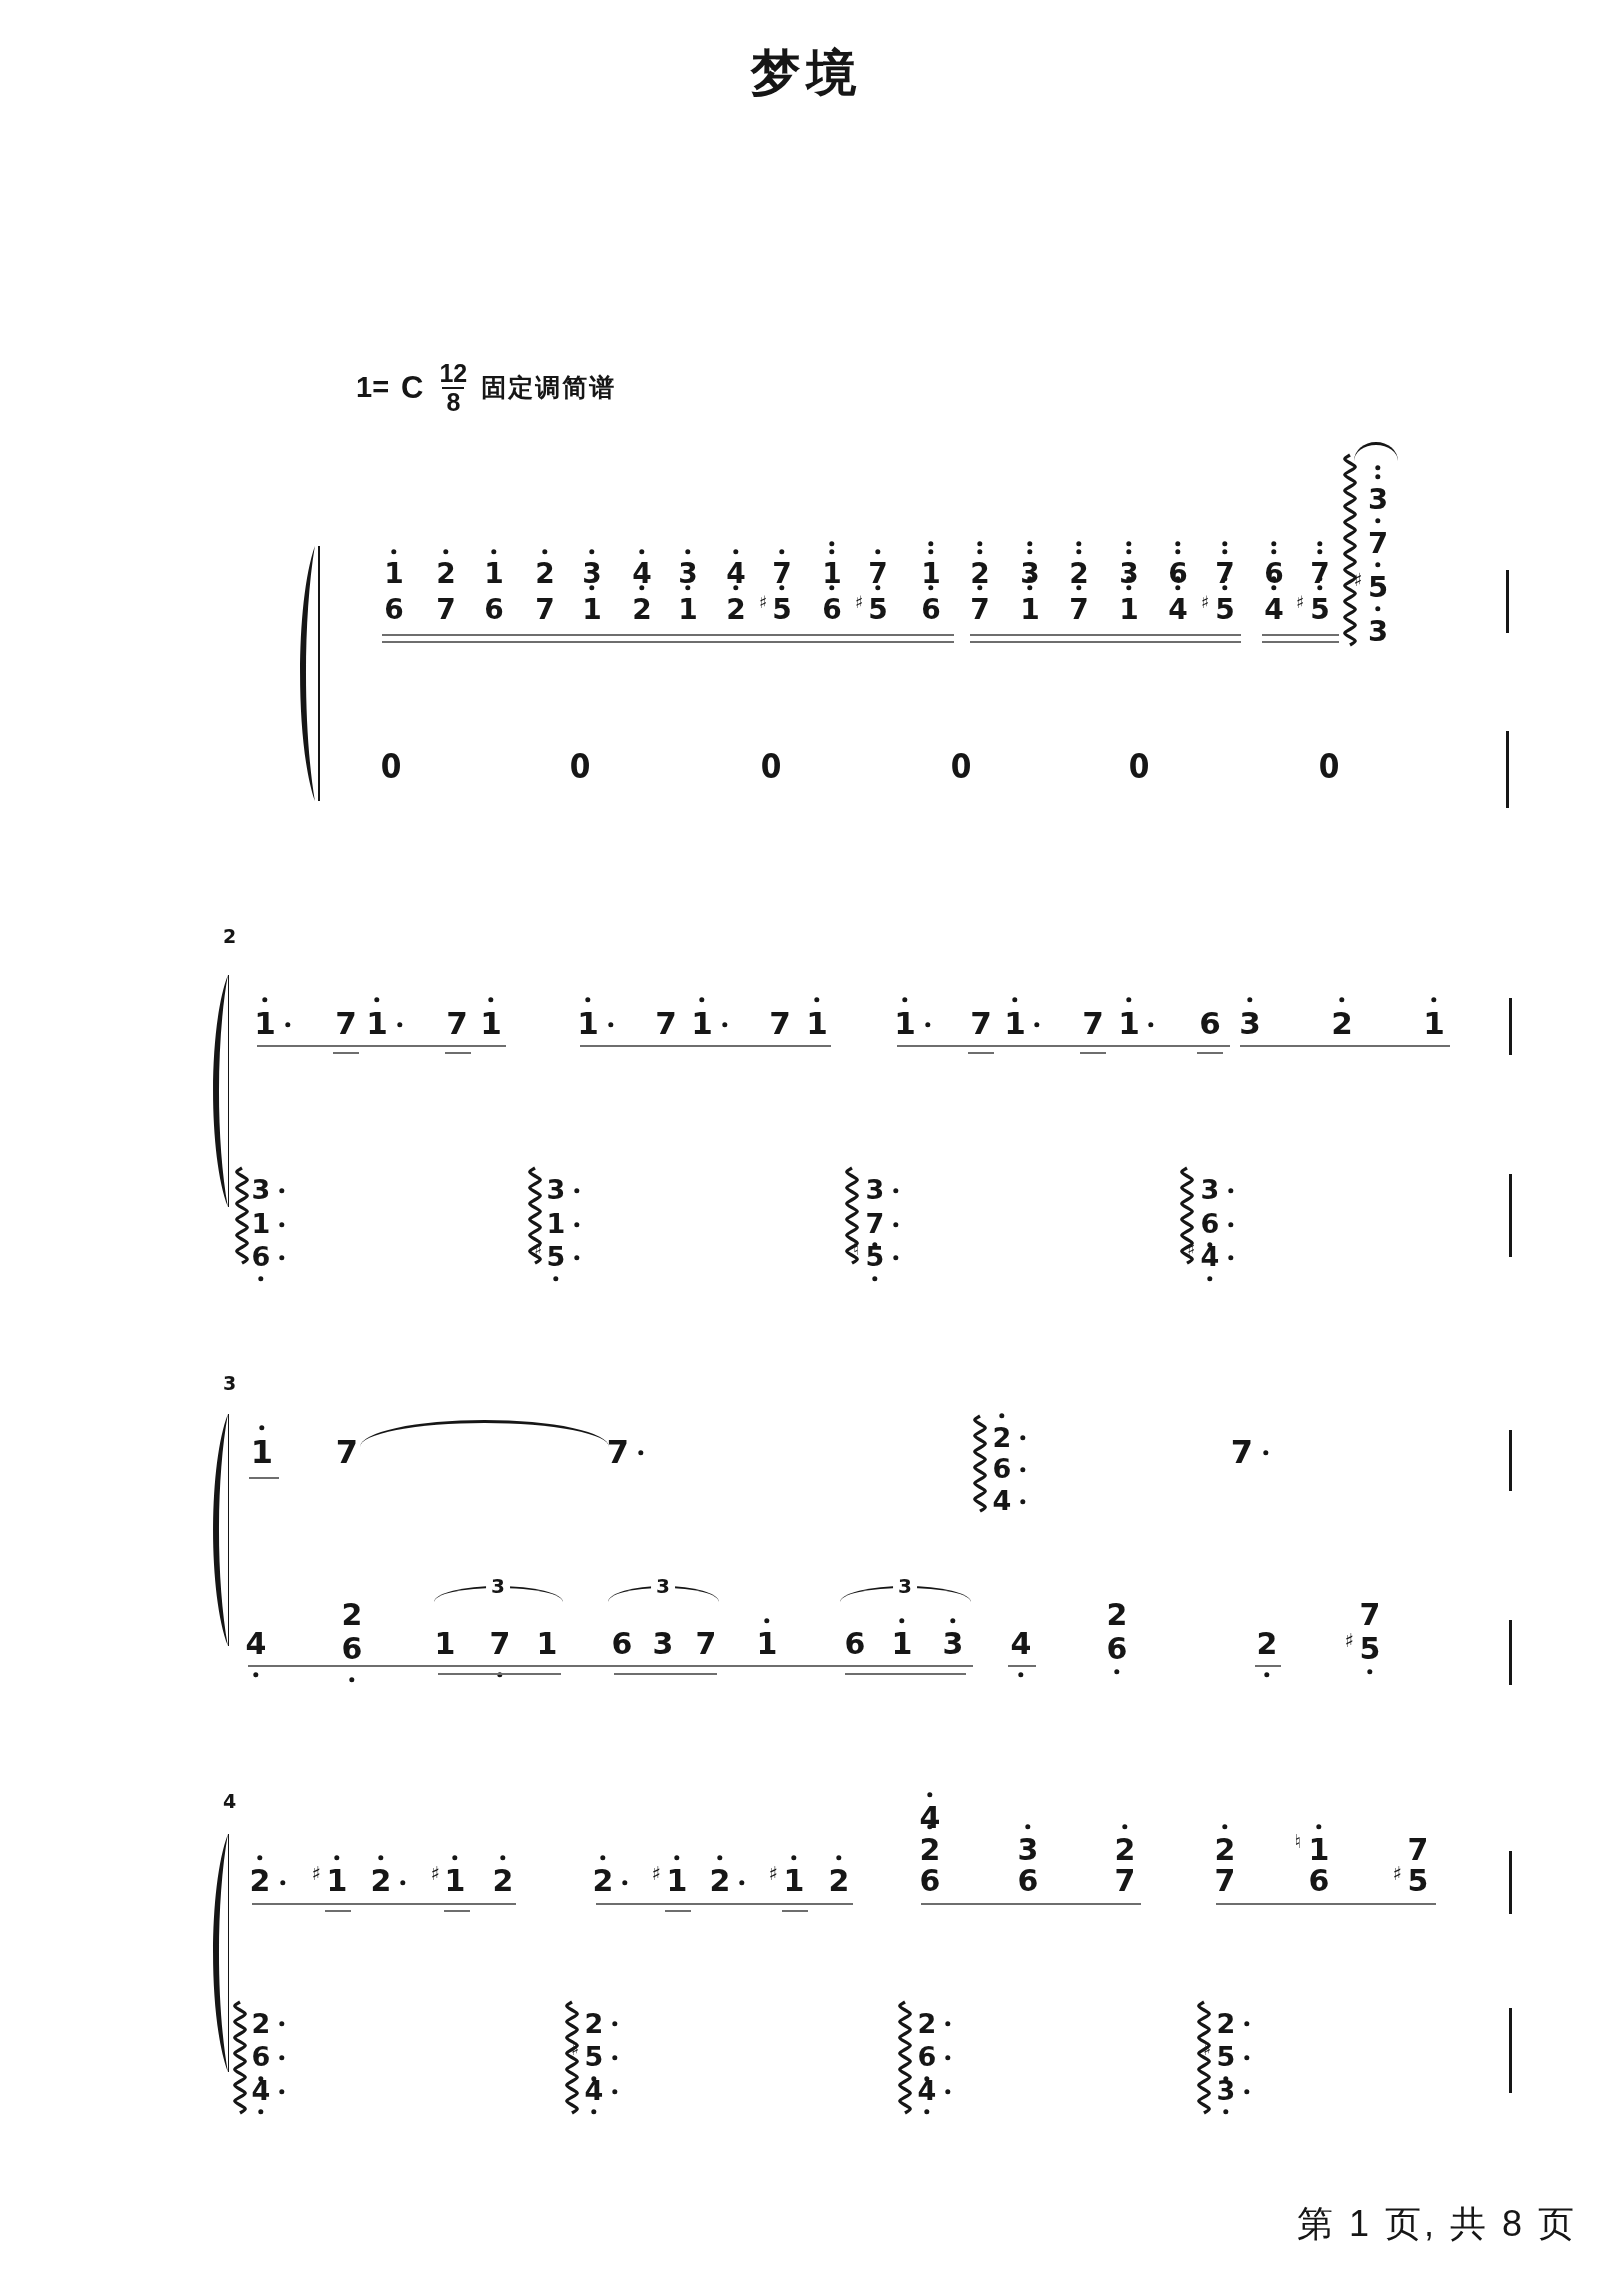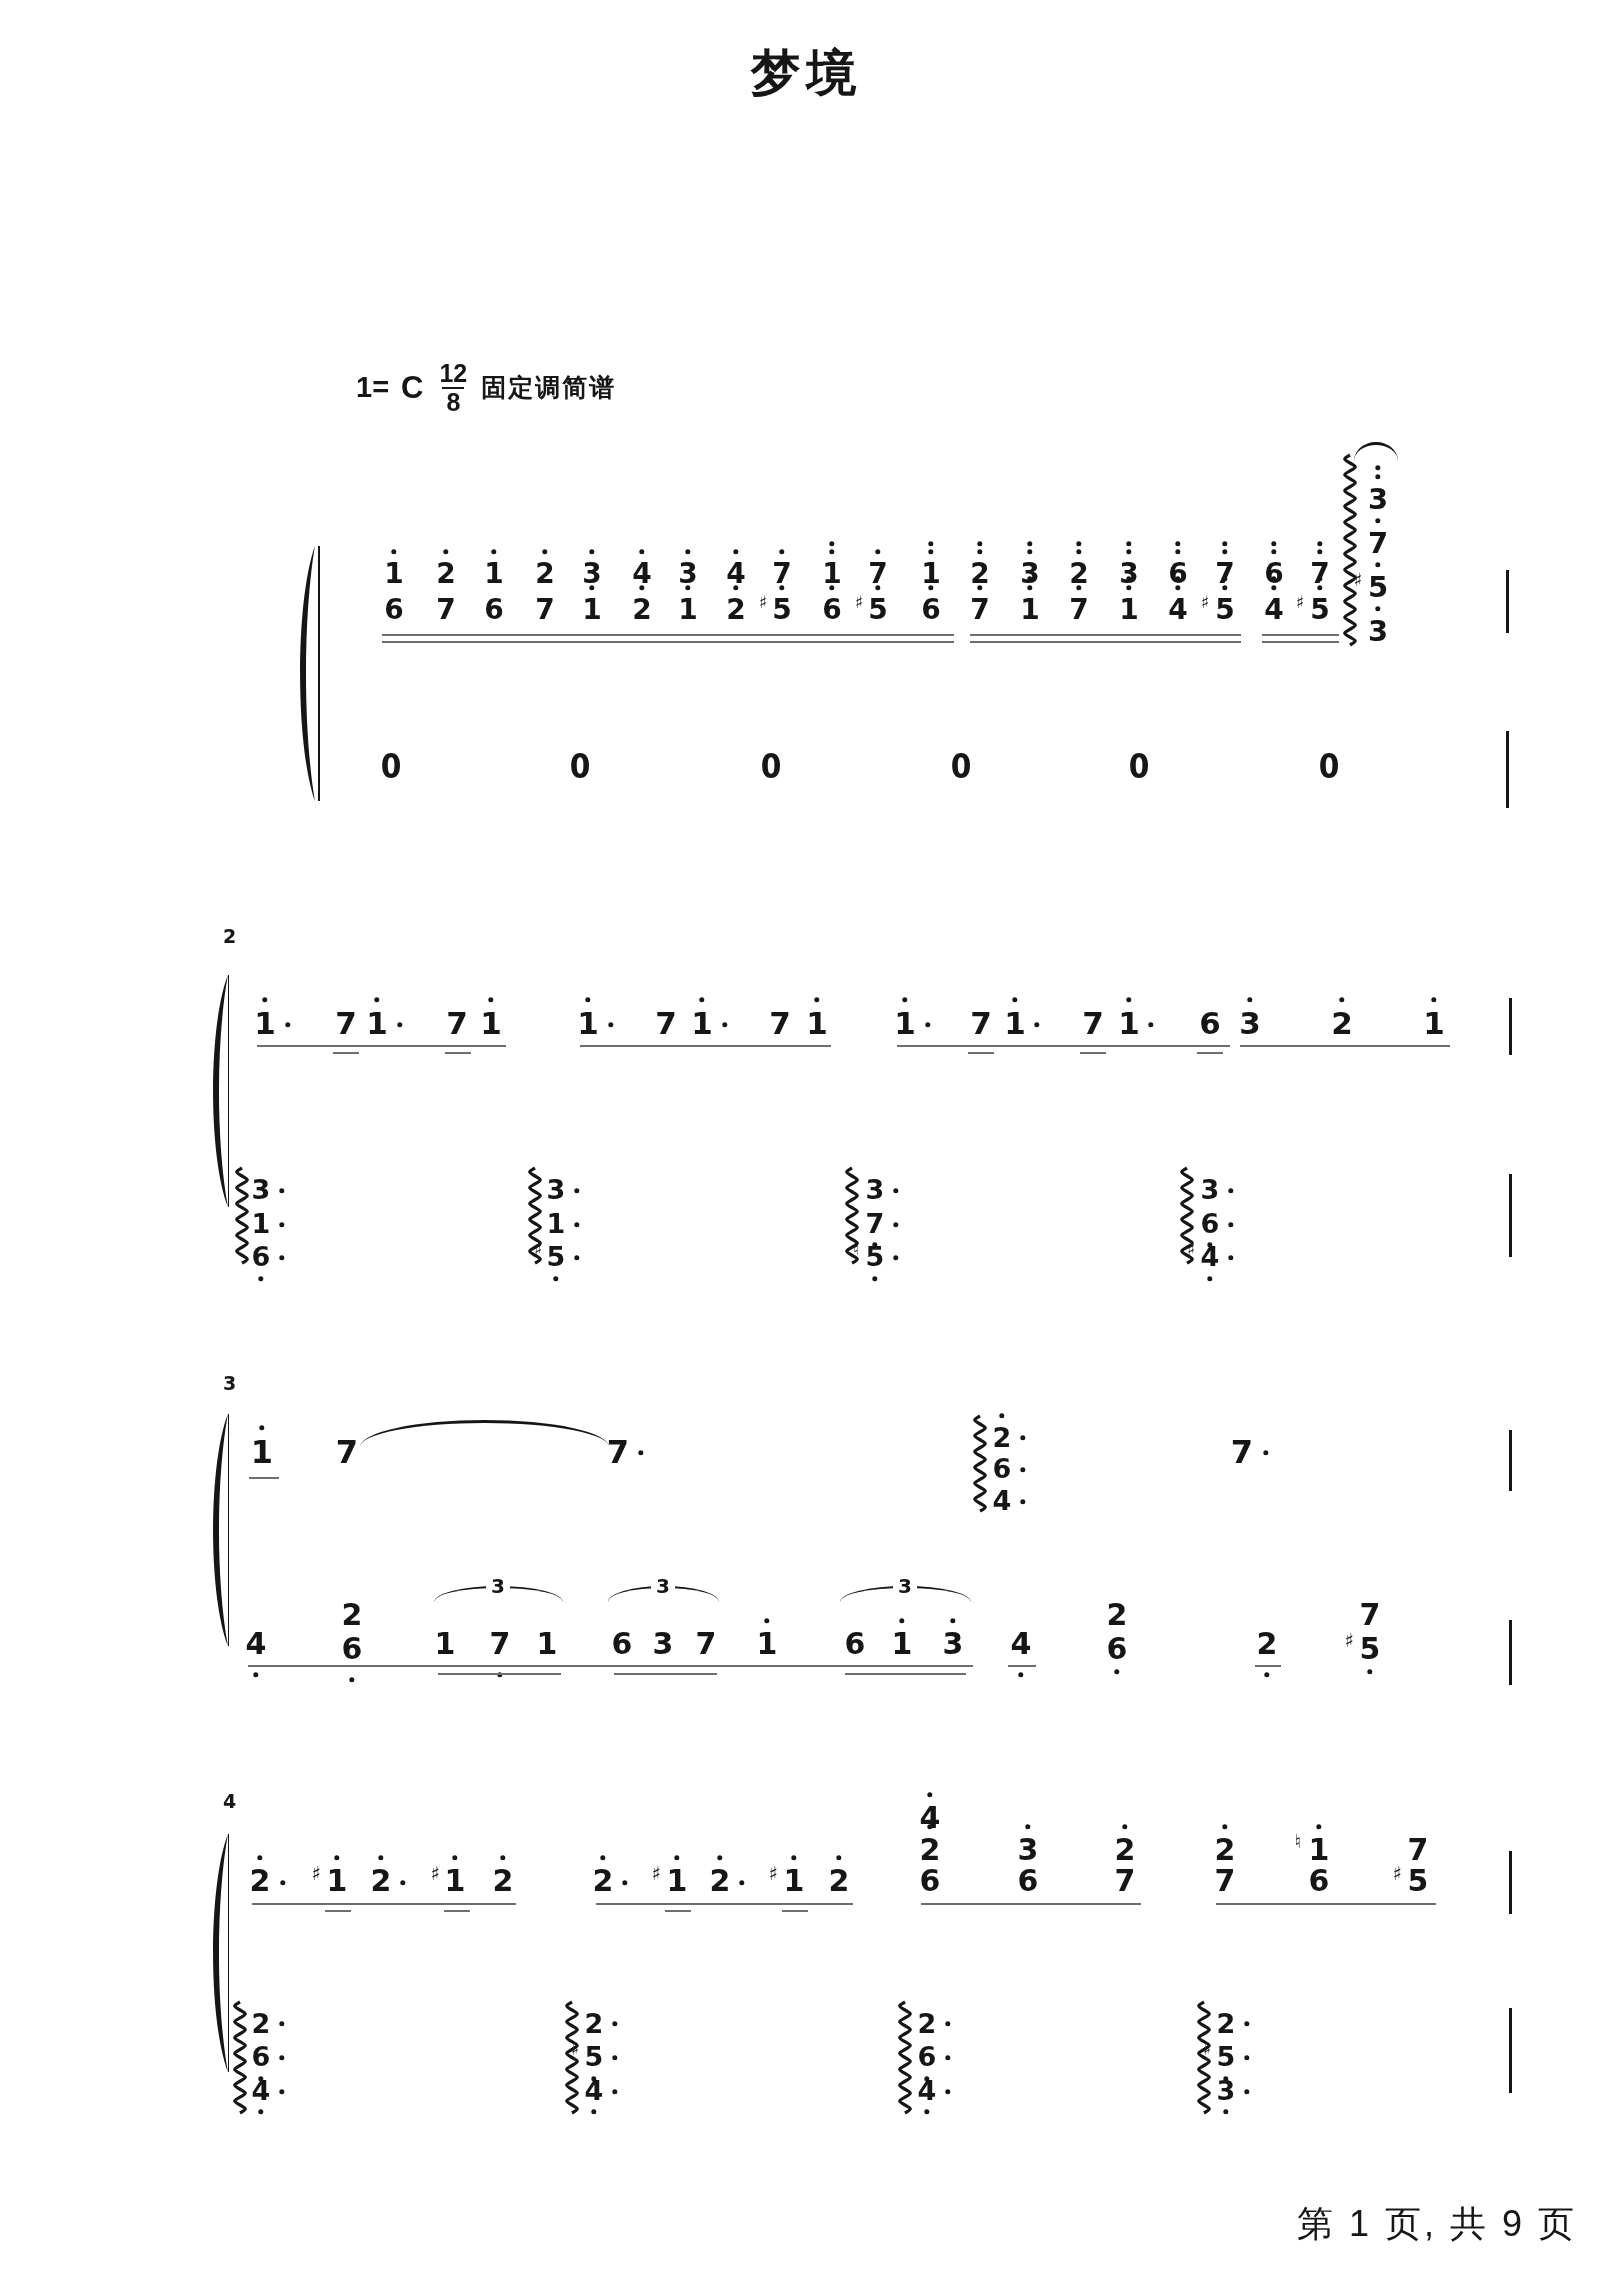--- a/index.html
+++ b/index.html
@@ -41,21 +41,21 @@
   <div class="title">梦境</div>
   <div class="keysig">
     <span class="k1">1=</span>
     <span class="k2">C</span>
     <span class="frac">
       <span class="fn">12</span>
       <span class="fd">8</span>
     </span>
     <span class="kcap">固定调简谱</span>
   </div>
-  <div class="footer">第 1 页, 共 9 页</div>
+  <div class="footer">第 1 页, 共 8 页</div>
 <svg width="28" height="255" style="left: 291px; top: 546px;" viewBox="0 0 28 258">
       <path d="M 24 0 C 4 56.76, 4 201.24, 24 258 C 12 185.76, 12 72.24000000000001, 24 0 Z" fill="#161616"></path>
     </svg>
     <div class="vline" style="left: 318px; top: 546px; width: 1.5px; height: 255px;"></div>
     <div class="nd" style="left: 394px; top: 560px; font-size: 28px;">1</div>
     <div class="dot" style="left: 394px; top: 552px;"></div>
     <div class="nd" style="left: 394px; top: 596px; font-size: 28px;">6</div>
     <div class="nd" style="left: 446px; top: 560px; font-size: 28px;">2</div>
     <div class="dot" style="left: 446px; top: 552px;"></div>
     <div class="nd" style="left: 446px; top: 596px; font-size: 28px;">7</div>

